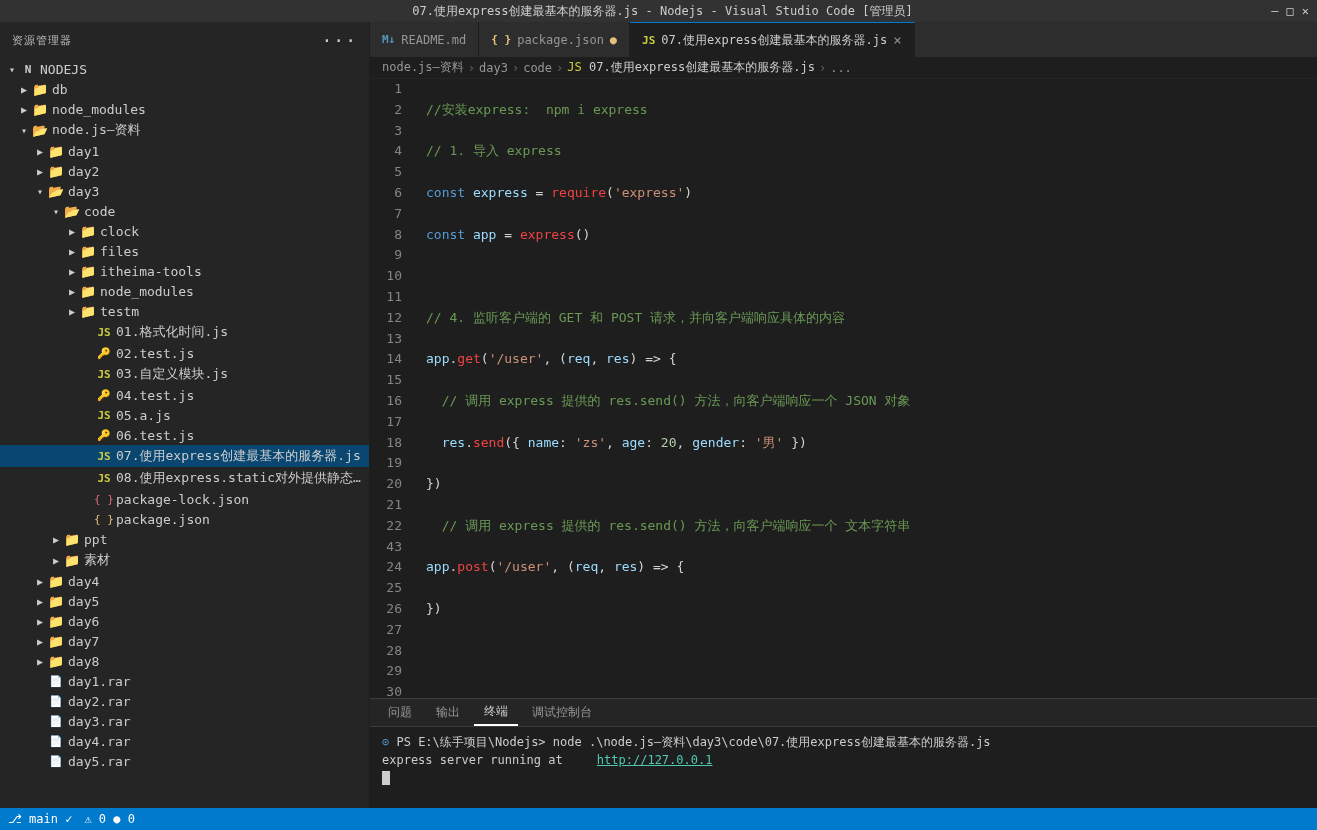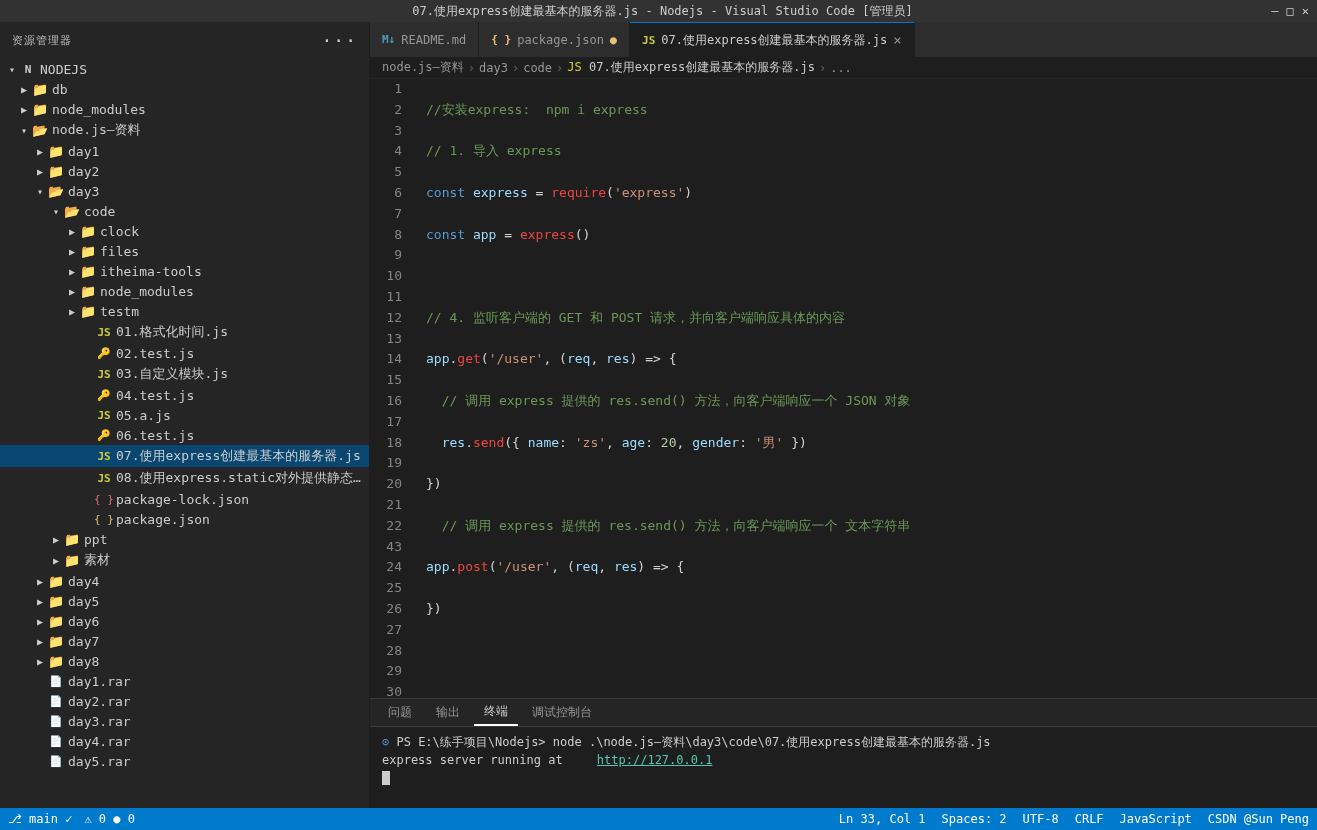--- a/index.html
+++ b/index.html
@@ -485,21 +485,13 @@
       </div>
     </div>
   </div>
 </div>
 
 <div id="statusbar">
   <div id="statusbar-left">
     <span class="status-item">⎇ main ✓</span>
     <span class="status-item">⚠ 0  ● 0</span>
   </div>
-  <div id="statusbar-right">
-    <span class="status-item">Ln 33, Col 1</span>
-    <span class="status-item">Spaces: 2</span>
-    <span class="status-item">UTF-8</span>
-    <span class="status-item">CRLF</span>
-    <span class="status-item">JavaScript</span>
-    <span class="status-item">CSDN @Sun  Peng</span>
-  </div>
 </div>
 
 </body></html>

